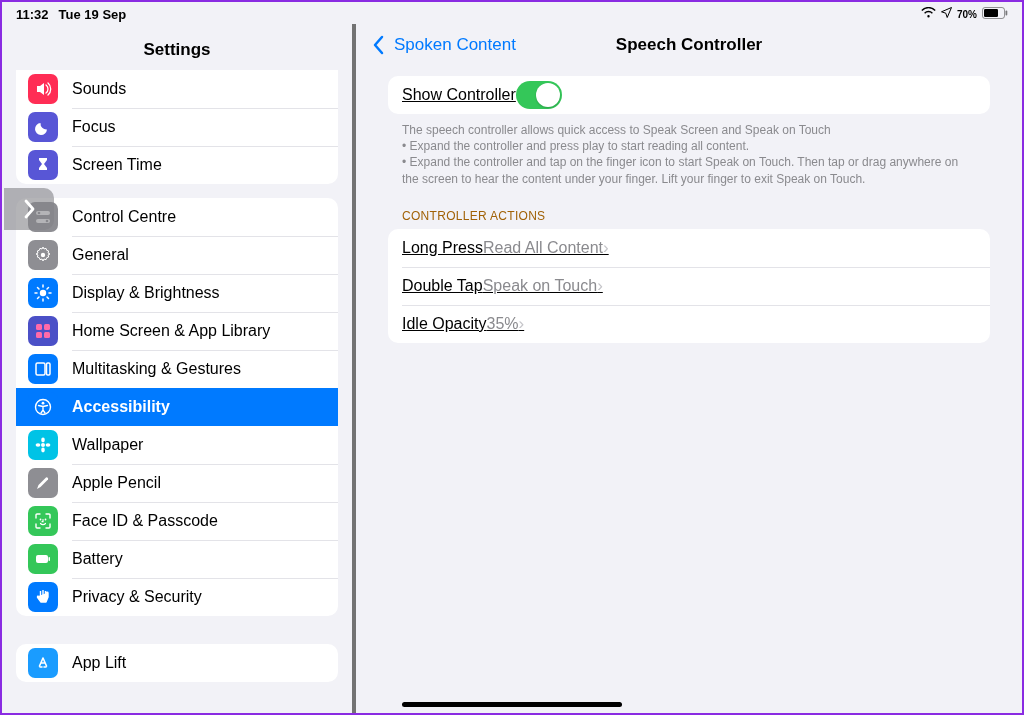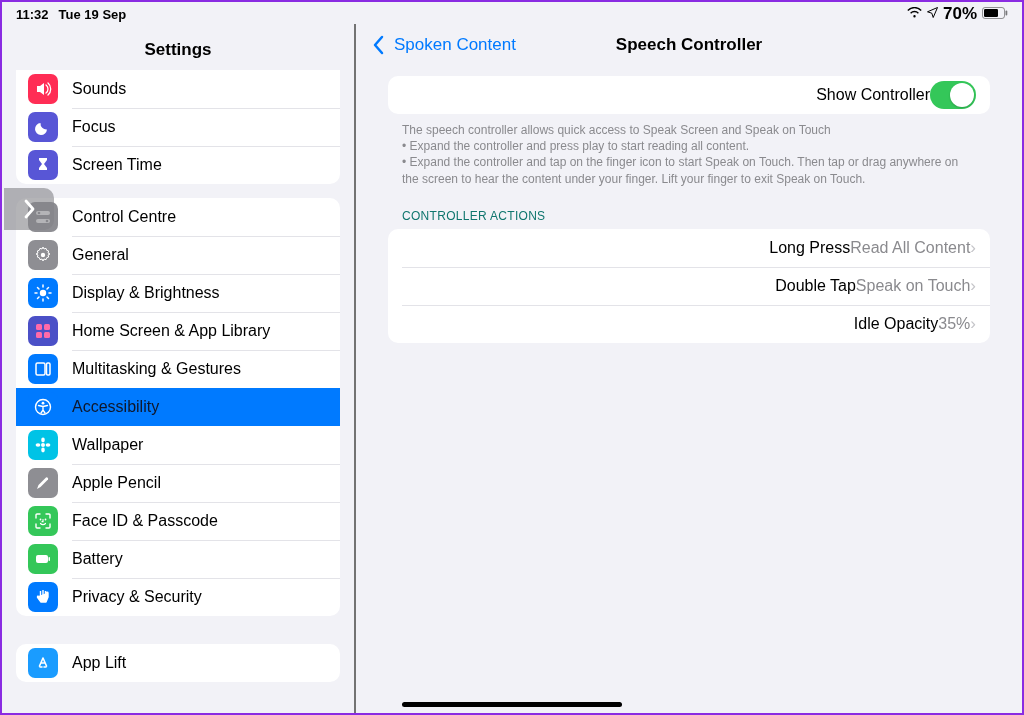--- a/index.html
+++ b/index.html
@@ -1,59 +1,59 @@
 <!DOCTYPE html>
 <html><head>
 <meta charset="utf-8">
 <style>
 * { margin: 0; padding: 0; box-sizing: border-box; font-family: -apple-system, BlinkMacSystemFont, "Segoe UI", Helvetica, Arial, sans-serif; }
 body { width: 1024px; height: 715px; overflow: hidden; background: #f2f2f7; border: 2px solid #8a2be2; position: relative; }
 .status-bar { display: flex; justify-content: space-between; align-items: center; padding: 4px 14px 2px 14px; font-size: 13px; font-weight: 600; color: #000; height: 22px; }
 .status-left { display: flex; gap: 10px; }
 .status-right { display: flex; align-items: center; gap: 5px; }
 .wifi-icon, .loc-icon { font-size: 12px; }
-.battery-pct { font-size: 17px; }
+.battery-pct { font-size: 10px; }
 
 .main { display: flex; height: calc(100% - 22px); }
 
-.sidebar { width: 354px; background: #f2f2f7; border-right: 2px solid #737373; display: flex; flex-direction: column; overflow: hidden; }
+.sidebar { width: 354px; background: #f2f2f7; border-right: 4px solid #737373; display: flex; flex-direction: column; overflow: hidden; }
 .sidebar-title { text-align: center; font-size: 17px; font-weight: 600; padding: 16px 0 10px 0; color: #000; }
 .sidebar-scroll { flex: 1; overflow-y: auto; }
 .group { background: #fff; border-radius: 10px; margin: 14px 14px 0 14px; overflow: hidden; }
 .group.flush-top { margin-top: 0; border-top-left-radius: 0; border-top-right-radius: 0; }
 .row { display: flex; align-items: center; height: 38px; padding: 0 12px; position: relative; cursor: pointer; }
 .row + .row::before { content: ""; position: absolute; left: 56px; right: 0; top: 0; height: 1px; background: #e3e3e8; }
 .row.selected { background: #007aff; }
-.row.selected .row-label { color: #0f172a; }
+.row.selected .row-label { color: #ffffff; font-weight: bold; }
 .row.selected + .row::before { display: none; }
 .row.selected::before { display: none; }
 .icon-box { width: 30px; height: 30px; border-radius: 7px; display: flex; align-items: center; justify-content: center; margin-right: 14px; flex: 0 0 30px; }
 .icon-box svg { width: 18px; height: 18px; display: block; }
 .row-label { font-size: 16px; color: #000; }
 
 .floating-handle { position: absolute; left: 2px; top: 186px; width: 50px; height: 42px; background: rgba(130,130,135,0.6); border-top-right-radius: 10px; border-bottom-right-radius: 10px; display: flex; align-items: center; justify-content: center; }
 .floating-handle svg { width: 14px; height: 20px; }
 
 .detail { flex: 1; display: flex; flex-direction: column; background: #f2f2f7; }
 .detail-header { display: flex; align-items: center; height: 42px; padding: 0 16px; position: relative; }
 .back { display: flex; align-items: center; color: #007aff; font-size: 17px; gap: 8px; cursor: pointer; }
 .back svg { width: 14px; height: 20px; }
 .detail-title { position: absolute; left: 50%; transform: translateX(-50%); font-size: 17px; font-weight: 600; }
 .detail-body { padding: 10px 32px 0 32px; flex: 1; overflow-y: auto; }
 
 .card { background: #fff; border-radius: 10px; overflow: hidden; }
-.d-row { display: flex; align-items: center; justify-content: flex-end; height: 38px; padding: 0 14px; position: relative; }
+.d-row { display: flex; align-items: center; justify-content: flex-start; height: 38px; padding: 0 14px; position: relative; text-decoration: underline; }
 .d-row + .d-row::before { content: ""; position: absolute; left: 14px; right: 0; top: 0; height: 1px; background: #e3e3e8; }
 .d-label { font-size: 16px; color: #000; }
 .d-value-wrap { display: flex; align-items: center; }
 .d-value { font-size: 16px; color: #8a8a8e; }
 .chev { color: #c5c5c9; font-size: 17px; line-height: 1; }
 
 .footer-text { font-size: 12px; color: #8a8a8e; padding: 8px 14px 0 14px; line-height: 1.35; }
-.section-header { font-size: 12px; color: #0f766e; padding: 22px 14px 6px 14px; letter-spacing: 0.3px; }
+.section-header { font-size: 12px; color: #a16207; padding: 22px 14px 6px 14px; letter-spacing: 0.3px; }
 
 .switch { width: 46px; height: 28px; background: #34c759; border-radius: 14px; position: relative; cursor: pointer; }
 .switch::after { content: ""; position: absolute; width: 24px; height: 24px; background: #fff; border-radius: 50%; top: 2px; right: 2px; box-shadow: 0 1px 2px rgba(0,0,0,0.2); }
 
 .home-indicator { position: absolute; bottom: 6px; left: 50%; transform: translateX(-50%); width: 220px; height: 5px; background: #000; border-radius: 3px; }
 </style>
 </head>
 <body>
 
 <div class="status-bar">

